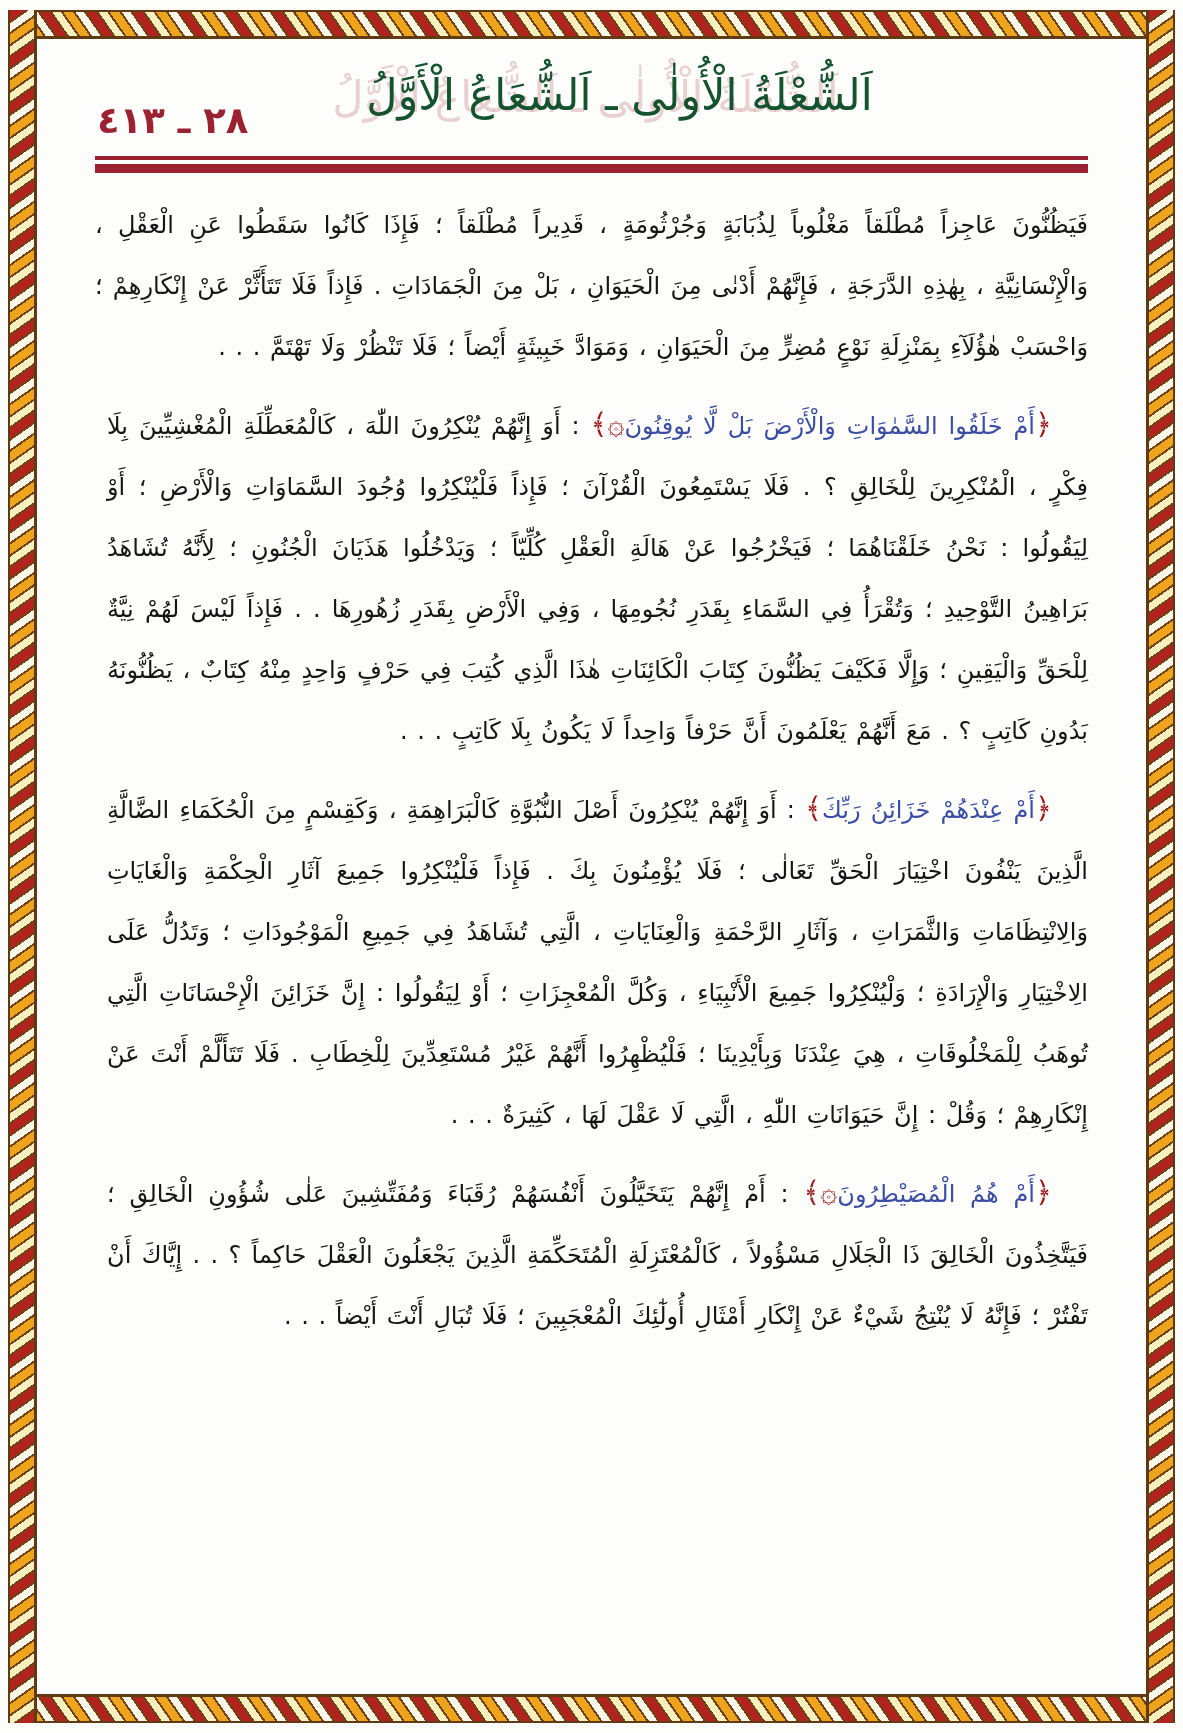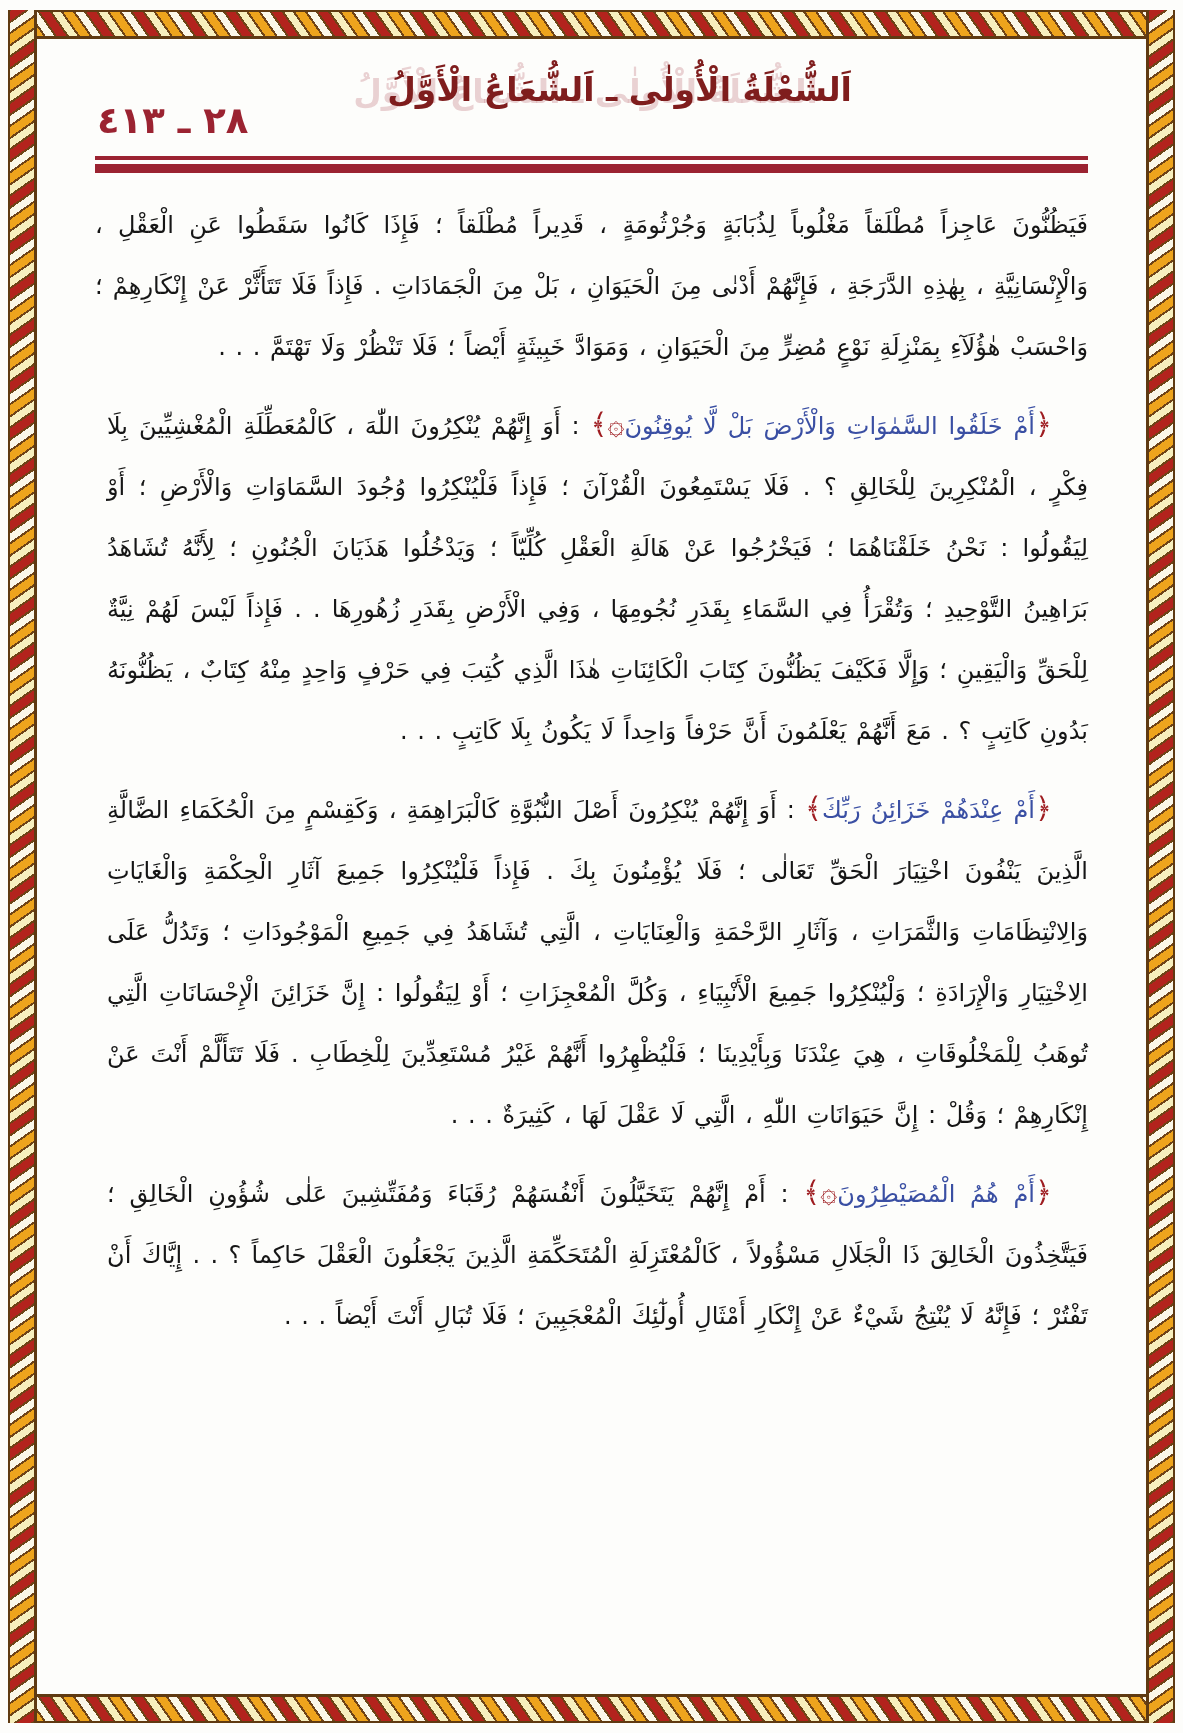--- a/index.html
+++ b/index.html
@@ -38,21 +38,21 @@
     direction:rtl;
   }
   .header { position:relative; height:100px; }
   .page-num {
     position:absolute; left:2px; top:51px;
     font-size:37px; font-weight:bold; color:#9b2331;
     letter-spacing:2px; white-space:nowrap;
   }
   .title {
     text-align:center; padding-top:22px;
-    font-size:33px; font-weight:bold; color:#7f1d1d;
+    font-size:43px; font-weight:normal; color:#14532d;
     transform:translateX(28px);
     text-shadow:-34px 2px 0 rgba(155,35,49,0.20);
     white-space:nowrap;
   }
   .rule {
     height:4px; margin-top:8px;
     border-top:4px solid #9b2331;
     border-bottom:9px solid #9b2331;
   }
   .body {

